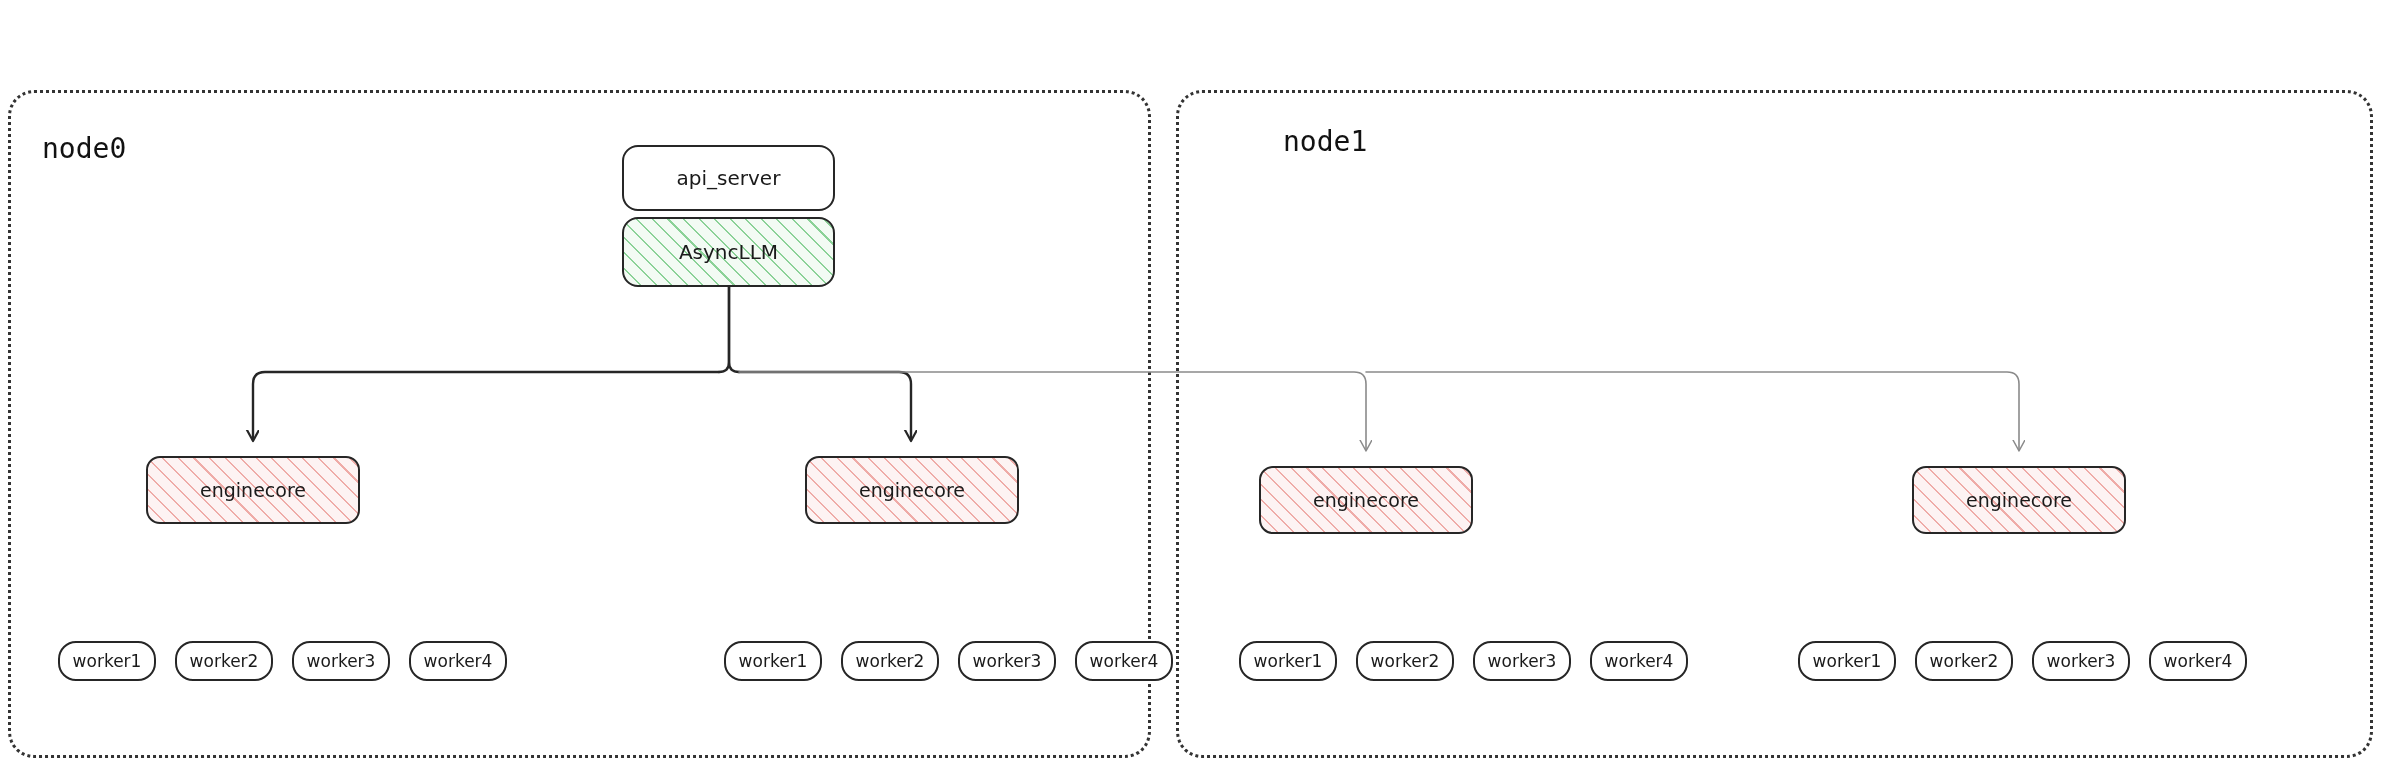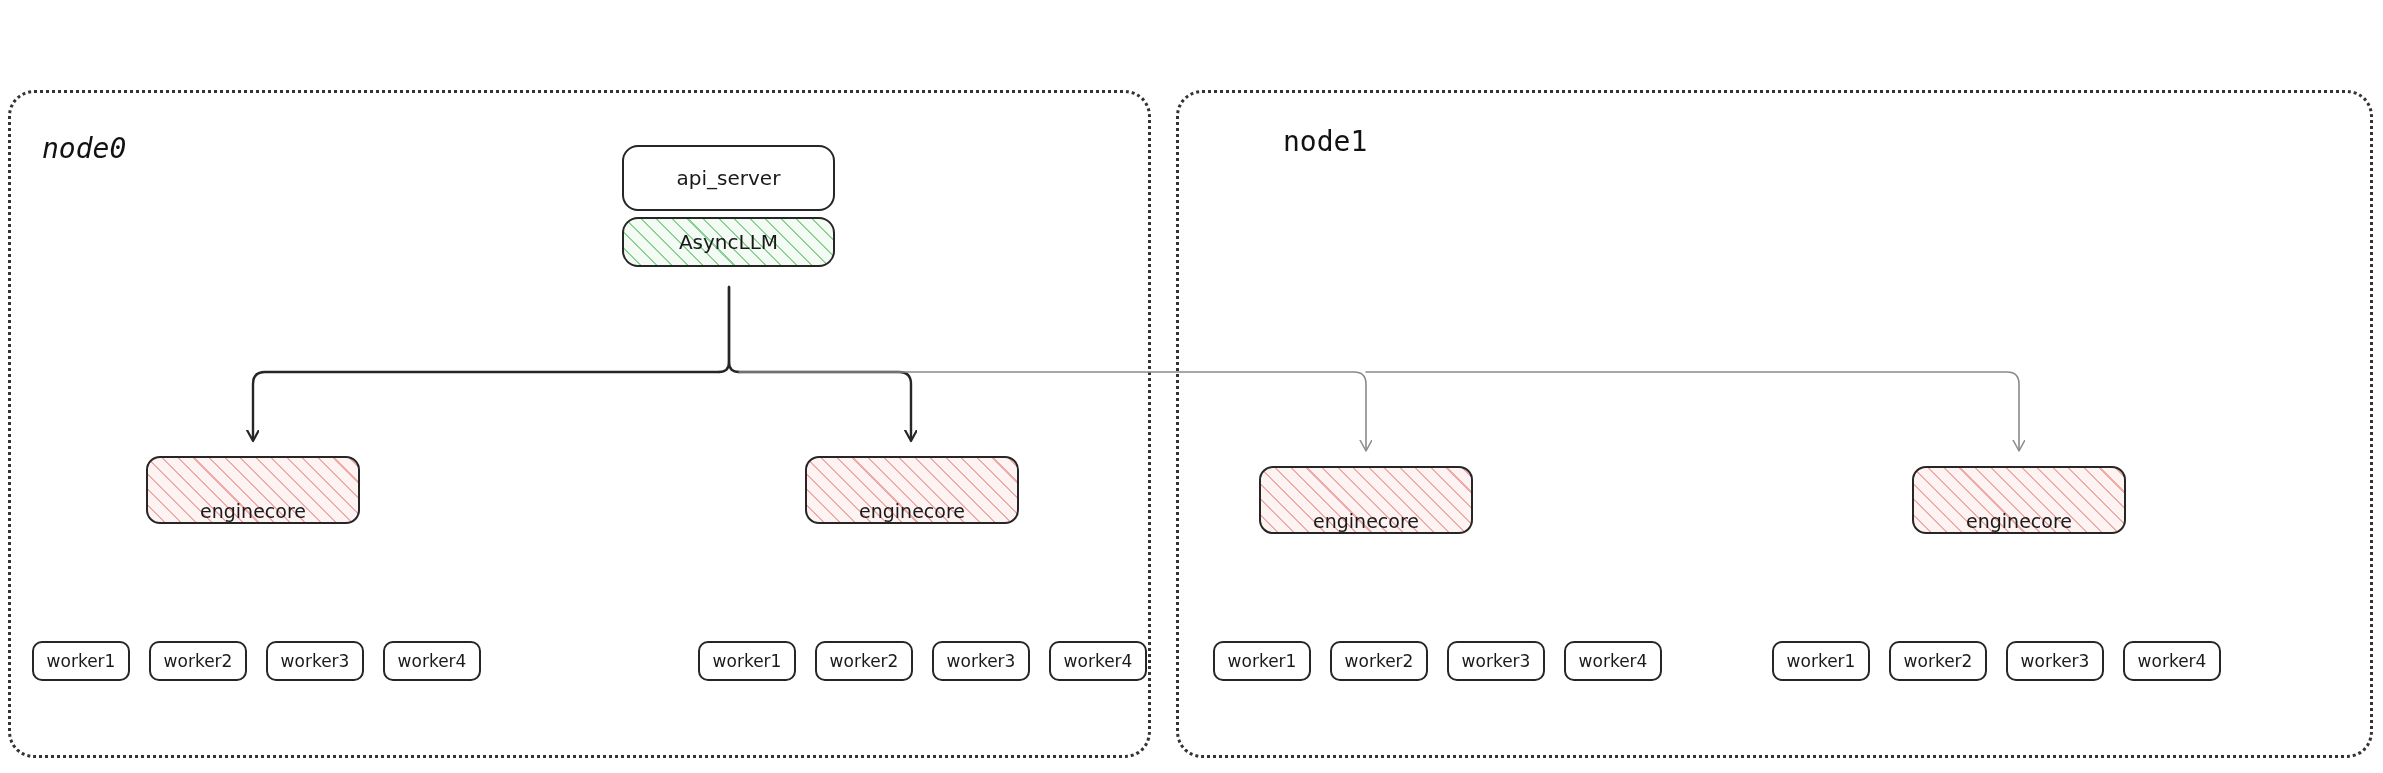--- a/index.html
+++ b/index.html
@@ -81,49 +81,49 @@
   .box-engine {
     font-size: 19px;
     border-radius: 14px;
     background: #fdf3f3;
     background-image: repeating-linear-gradient(
         45deg,
         rgba(233,141,136,0.70) 0px,
         rgba(233,141,136,0.70) 1.5px,
         rgba(255,255,255,0) 1.5px,
         rgba(255,255,255,0) 11px);
-    align-items: flex-end;
   }
   .box-worker {
     font-size: 17px;
-    border-radius: 10px;
+    border-radius: 18px;
     border-width: 2.2px;
     background: #ffffff;
     white-space: nowrap;
+    margin-left: 26px;
   }
 
   
   #wires {
     position: absolute;
     left: 0;
     top: 0;
     width: 2383px;
     height: 773px;
     pointer-events: none;
     z-index: 1;
   }
 </style>
 </head>
 <body>
 
 <div id="stage">
 
 
   <div class="node-box" style="left:8px; top:90px; width:1143px; height:668px;"></div>
-  <div class="node-label" style="left:42px; top:132px;font-style:italic;">node0</div>
+  <div class="node-label" style="left:42px; top:132px;">node0</div>
 
   <div class="node-box" style="left:1176px; top:90px; width:1197px; height:668px;"></div>
   <div class="node-label" style="left:1283px; top:125px;">node1</div>
 
   <svg id="wires" viewBox="0 0 2383 773">
     <defs>
       <marker id="ah-dark" markerWidth="14" markerHeight="14" refX="10" refY="6" orient="auto" markerUnits="userSpaceOnUse">
         <path d="M0,0 L11,6 L0,12" fill="none" stroke="#262626" stroke-width="2.2" stroke-linecap="round" stroke-linejoin="round"></path>
       </marker>
       <marker id="ah-light" markerWidth="14" markerHeight="14" refX="10" refY="6" orient="auto" markerUnits="userSpaceOnUse">
@@ -140,21 +140,21 @@
 
     <path d="M739,372 L1354,372 Q1366,372 1366,384 L1366,450" fill="none" stroke="#8a8a8a" stroke-width="1.6" stroke-linecap="round" marker-end="url(#ah-light)"></path>
 
     <path d="M1366,372 L2007,372 Q2019,372 2019,384 L2019,450" fill="none" stroke="#8a8a8a" stroke-width="1.6" stroke-linecap="round" marker-end="url(#ah-light)"></path>
   </svg>
 
   <div class="box box-api" style="left:622px; top:145px; width:213px; height:66px; z-index:2;">
     <span class="lbl">api_server</span>
   </div>
 
-  <div class="box box-async" style="left:622px; top:217px; width:213px; height:50px; z-index:2;">
+  <div class="box box-async" style="left:622px; top:217px; width:213px; height:70px; z-index:2;">
     <span class="lbl">AsyncLLM</span>
   </div>
 
   <div class="box box-engine" style="left:146px; top:456px; width:214px; height:68px; z-index:2;">
     <span class="lbl">enginecore</span>
   </div>
 
   <div class="box box-engine" style="left:805px; top:456px; width:214px; height:68px; z-index:2;">
     <span class="lbl">enginecore</span>
   </div>

